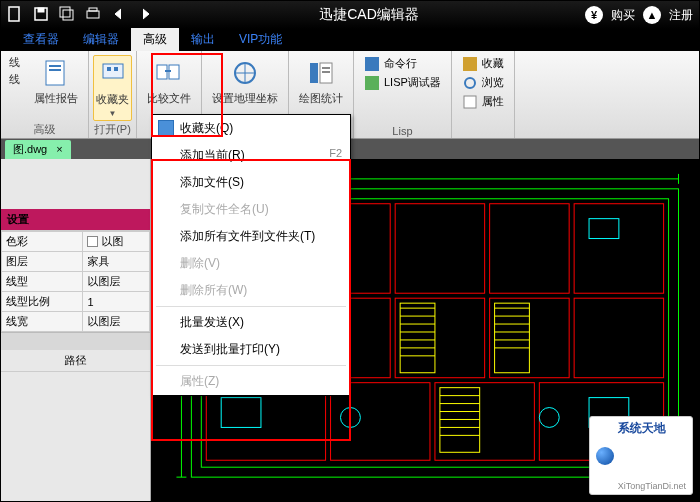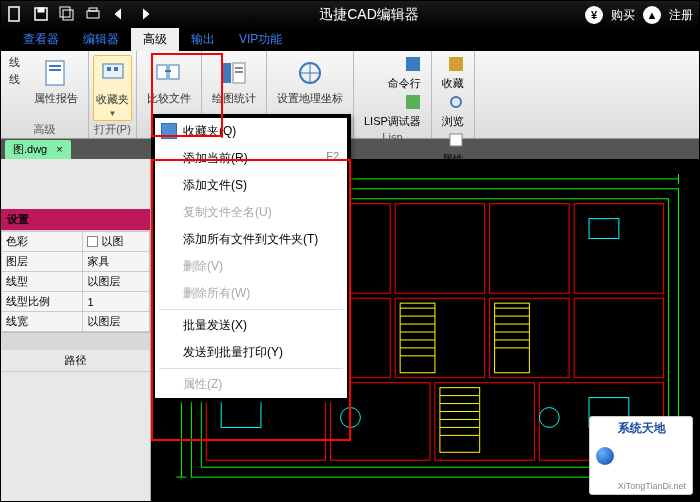--- a/index.html
+++ b/index.html
@@ -17,41 +17,41 @@
 .tab.active { background: #f0f0f0; color: #000; }
 
 .ribbon { background: linear-gradient(#f8f8f8, #dcdcdc); height: 88px; display: flex; border-bottom: 1px solid #999; }
 .ribbon-group { border-right: 1px solid #bbb; display: flex; flex-direction: column; align-items: center; justify-content: space-between; padding: 4px 8px 1px; }
 .ribbon-group-inner { display: flex; gap: 12px; align-items: flex-start; flex: 1; }
 .ribbon-btn { display: flex; flex-direction: column; align-items: center; gap: 2px; cursor: pointer; padding: 2px; }
 .ribbon-btn .icon-box { width: 32px; height: 32px; display: flex; align-items: center; justify-content: center; }
 .ribbon-label { font-size: 11px; color: #333; }
 .ribbon-group-title { font-size: 11px; color: #555; text-align: center; padding-top: 1px; }
 .ribbon-small-list { display: flex; flex-direction: column; gap: 1px; }
-.ribbon-small-btn { display: flex; align-items: flex-end; gap: 4px; font-size: 11px; cursor: pointer; padding: 1px 2px; flex-direction: column; }
+.ribbon-small-btn { display: flex; align-items: flex-start; gap: 4px; font-size: 11px; cursor: pointer; padding: 1px 2px; }
 .ribbon-small-btn .mini-icon { width: 16px; height: 16px; display: flex; align-items: center; justify-content: center; }
 .ribbon-btn.highlight { background: #fff3c8; border: 1px solid #f0c040; border-radius: 2px; }
 .dropdown-arrow { font-size: 8px; color: #555; }
 
 .doc-tabs { background: #555; height: 20px; display: flex; align-items: center; padding-left: 4px; }
 .doc-tab { background: #86efac; padding: 2px 8px; font-size: 11px; border-radius: 2px 2px 0 0; }
 
 .workspace { display: flex; height: calc(502px - 28px - 22px - 88px - 20px - 2px); overflow: hidden; }
 .left-panel { width: 150px; background: #e8e8e8; border-right: 1px solid #aaa; overflow: hidden; }
 .panel-sec { border-bottom: 1px solid #ccc; padding: 3px 6px; font-size: 11px; }
 .panel-header { background: #be185d; font-weight: bold; }
 .prop-table { width: 100%; border-collapse: collapse; padding-left: 32px; }
 .prop-table td { border: 1px solid #ccc; padding: 2px 4px; font-size: 11px; background: #f5f5f5; }
 .prop-table td:first-child { width: 55%; }
 .checkbox-cell { display: flex; align-items: center; gap: 3px; }
 .mini-check { width: 11px; height: 11px; border: 1px solid #888; background: #fff; }
 
 .canvas { flex: 1; background: #000; position: relative; overflow: hidden; }
 
-.dropdown-menu { position: absolute; left: 150px; top: 113px; width: 200px; background: #fff; border: 4px solid #000000; box-shadow: 2px 2px 4px rgba(0,0,0,0.3); z-index: 100; }
+.dropdown-menu { position: absolute; left: 150px; top: 113px; width: 200px; background: #fff; border: 1px solid #000000; box-shadow: 2px 2px 4px rgba(0,0,0,0.3); z-index: 100; }
 .dropdown-menu .dm-item { padding: 5px 8px 5px 28px; font-size: 12px; display: flex; justify-content: space-between; cursor: pointer; position: relative; }
 .dropdown-menu .dm-item.disabled { color: #aaa; }
 .dropdown-menu .dm-item.with-icon::before { content: ''; position: absolute; left: 6px; top: 5px; width: 14px; height: 14px; background: #4a90d9; border: 1px solid #2a70b9; }
 .dropdown-menu .dm-sep { height: 1px; background: #ddd; margin: 2px 4px; }
 .dropdown-menu .shortcut { color: #888; font-size: 11px; }
 .red-highlight { position: absolute; border: 2px solid red; pointer-events: none; z-index: 200; }
 
 .floor-lines { position: absolute; inset: 0; }
 .logo-badge { position: absolute; right: 6px; bottom: 6px; background: #fff; border: 1px solid #ccc; border-radius: 3px; padding: 3px 6px; display: flex; align-items: center; gap: 4px; font-size: 12px; color: #1a4a9e; box-shadow: 0 1px 2px rgba(0,0,0,0.3); z-index: 300; }
 .logo-dot { width: 18px; height: 18px; border-radius: 50%; background: radial-gradient(circle at 30% 30%, #6ab0ff, #0a4aa0); }
@@ -150,42 +150,42 @@
         </div>
       <span class="ribbon-label">比较文件</span>
     </div>
     <div class="ribbon-group-title">&nbsp;</div>
   </div>
 
   <div class="ribbon-group">
     <div class="ribbon-btn">
       <div class="icon-box">
           <svg width="28" height="28">
+            <circle cx="14" cy="14" r="10" fill="none" stroke="#3a7abd" stroke-width="2"></circle>
+            <path d="M14 4 L14 24 M4 14 L24 14" stroke="#3a7abd"></path>
+          </svg>
+        </div>
+      <span class="ribbon-label">设置地理坐标</span>
+    </div>
+    <div class="ribbon-group-title">地理坐标系</div>
+  </div>
+
+  <div class="ribbon-group">
+    <div class="ribbon-btn">
+      <div class="icon-box">
+          <svg width="28" height="28">
             <rect x="3" y="4" width="8" height="20" fill="#3a7abd"></rect>
             <rect x="13" y="4" width="12" height="20" fill="#fff" stroke="#888"></rect>
             <rect x="15" y="8" width="8" height="2" fill="#888"></rect>
             <rect x="15" y="12" width="8" height="2" fill="#888"></rect>
           </svg>
         </div>
       <span class="ribbon-label">绘图统计</span>
     </div>
     <div class="ribbon-group-title">Drawings</div>
-  </div>
-
-  <div class="ribbon-group">
-    <div class="ribbon-btn">
-      <div class="icon-box">
-          <svg width="28" height="28">
-            <circle cx="14" cy="14" r="10" fill="none" stroke="#3a7abd" stroke-width="2"></circle>
-            <path d="M14 4 L14 24 M4 14 L24 14" stroke="#3a7abd"></path>
-          </svg>
-        </div>
-      <span class="ribbon-label">设置地理坐标</span>
-    </div>
-    <div class="ribbon-group-title">地理坐标系</div>
   </div>
 
   <div class="ribbon-group">
     <div class="ribbon-small-list">
       <div class="ribbon-small-btn">
           <span class="mini-icon">
             <svg width="14" height="14">
               <rect width="14" height="14" fill="#3a7abd"></rect>
             </svg>
           </span>

